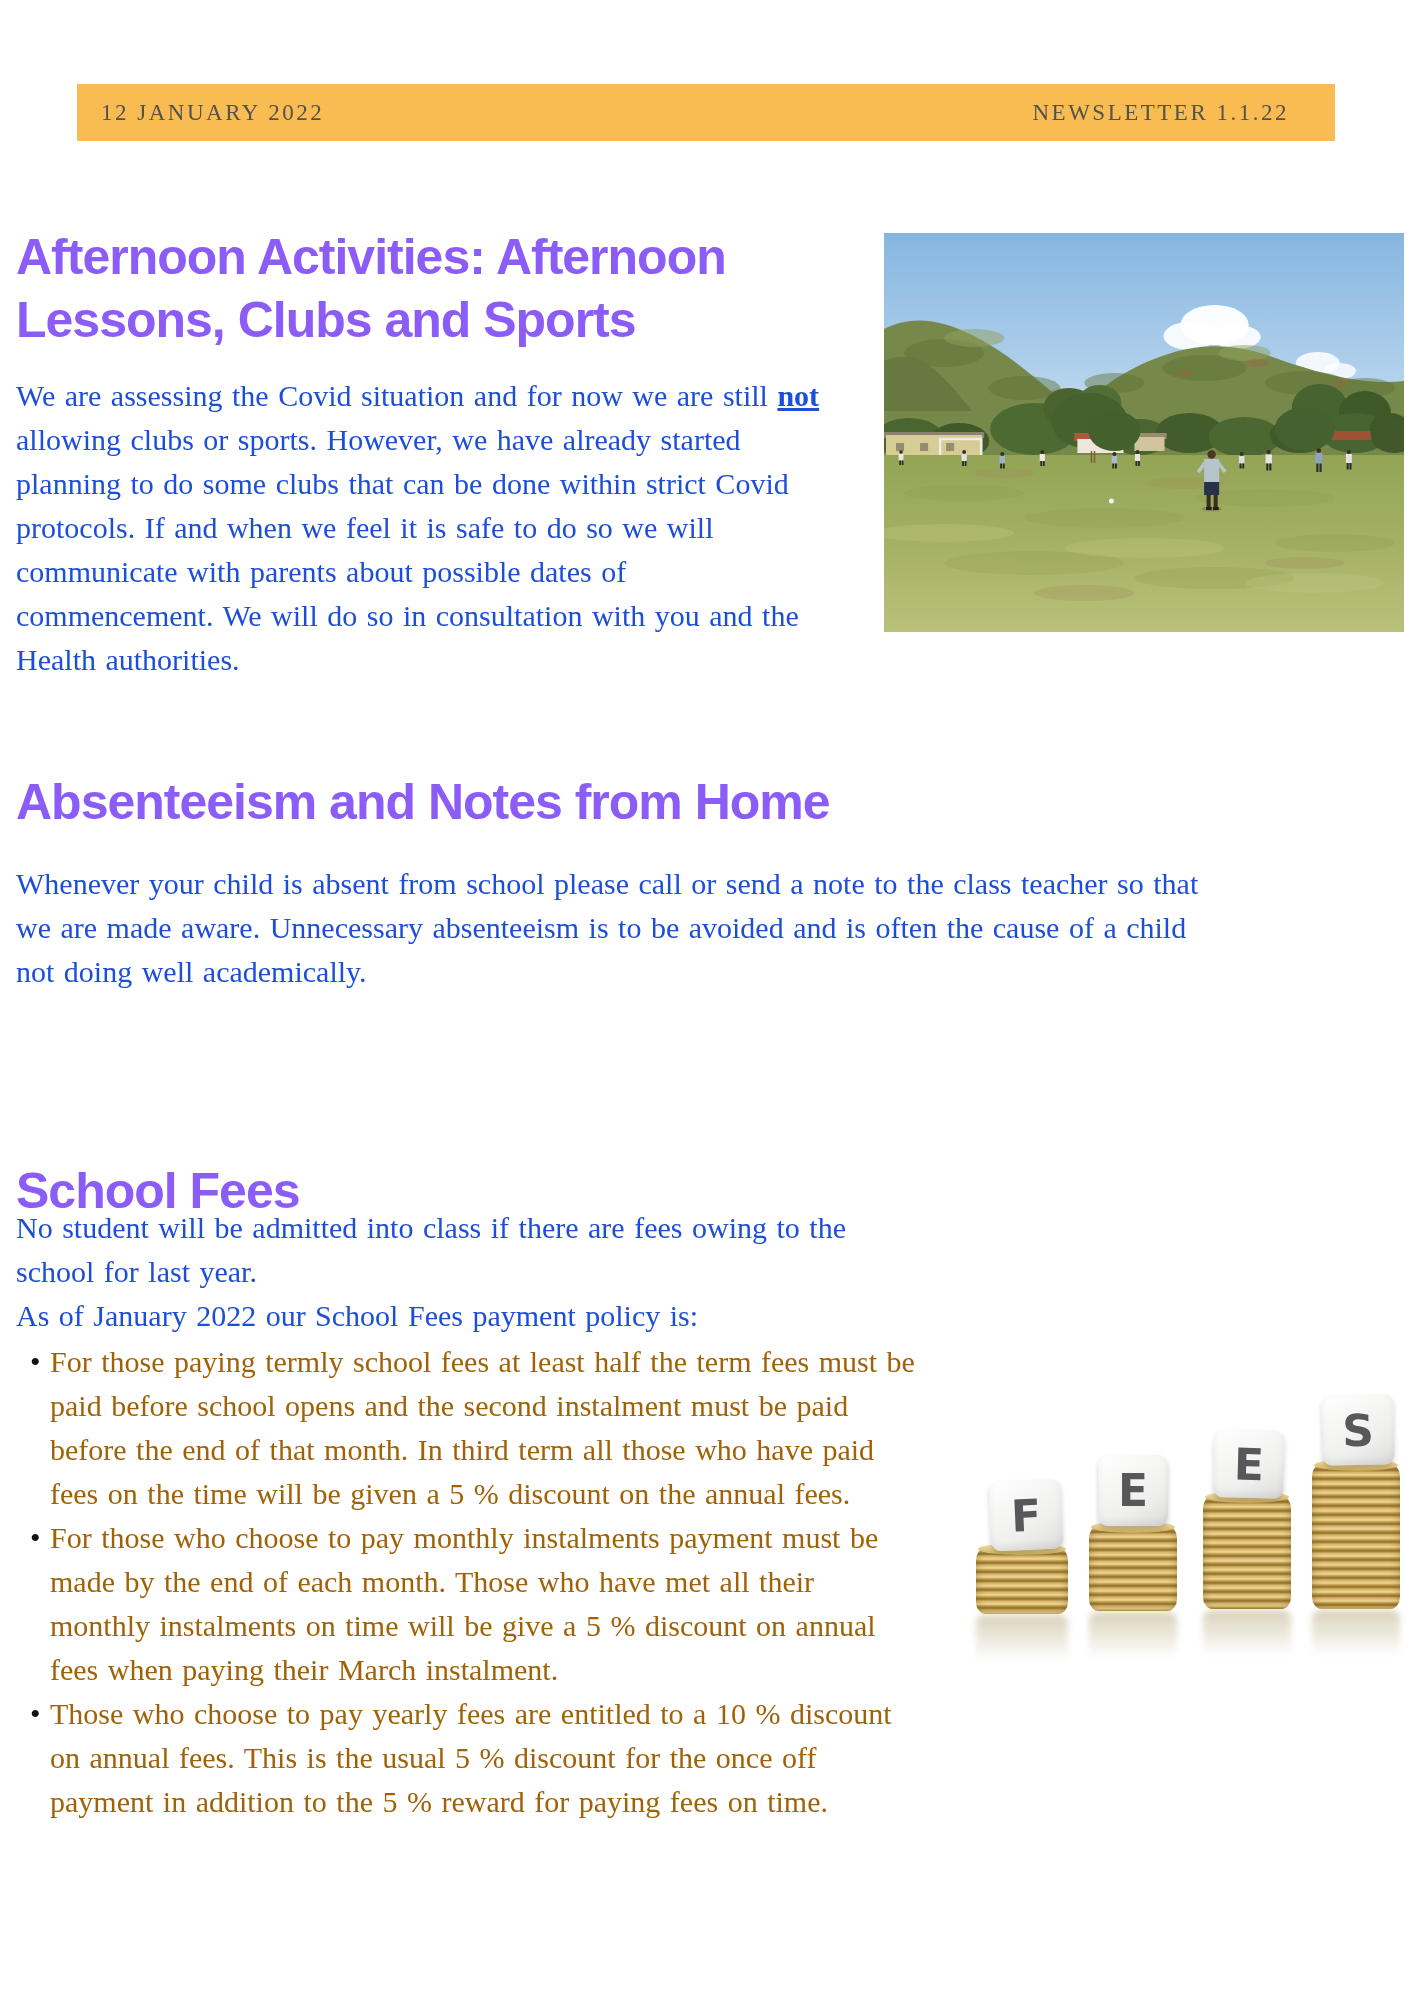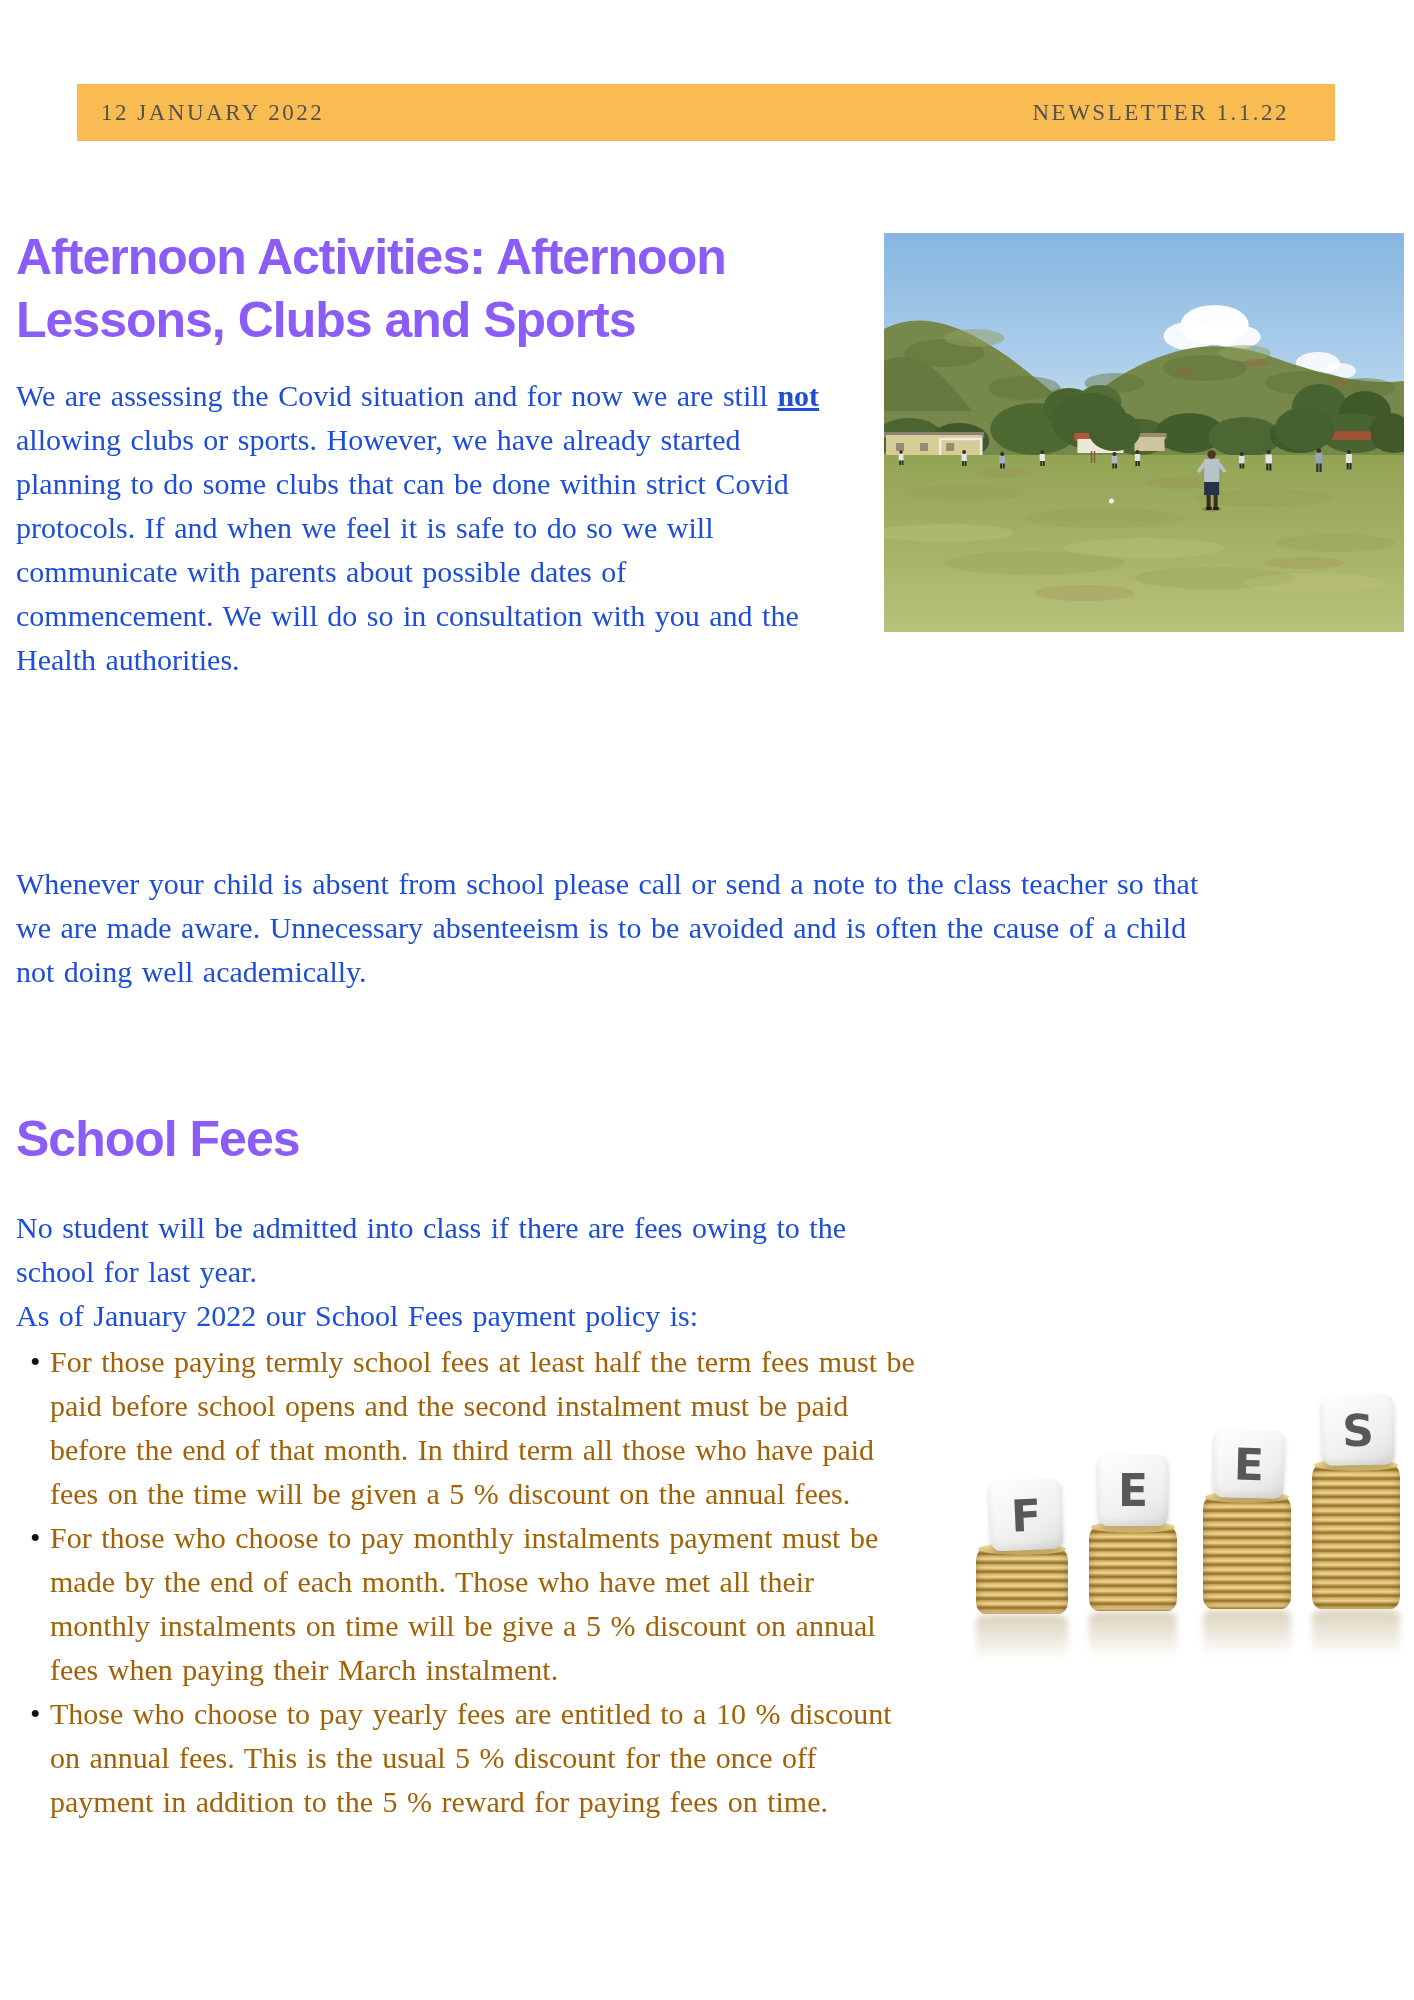--- a/index.html
+++ b/index.html
@@ -12,21 +12,21 @@
           padding:0 46px 0 24px;box-sizing:border-box;}
   .topbar span{font-family:"Liberation Serif",serif;font-size:23px;letter-spacing:2.5px;
                color:#54524C;white-space:nowrap;}
 
   
   .h{position:absolute;left:16px;margin:0;font-family:"Liberation Sans","DejaVu Sans",sans-serif;
      font-weight:700;font-size:50px;line-height:63px;letter-spacing:-1px;color:#8b5cf6;
      white-space:pre-line;}
   .h1{top:226px;}
   .h2{top:771px;}
-  .h3{top:1108px;}
+  .h3{top:1160px;}
 
   
   .body{position:absolute;left:16px;margin:0;font-size:30px;line-height:44px;color:#1d4ed8;
         word-spacing:2px;white-space:pre-line;}
   .para1{top:374px;width:880px;}
   .para1 .lines{display:block;white-space:pre-line;}
   .notw{font-weight:700;text-decoration:underline;}
   .absent-para{top:814px;width:1390px;margin-top:48px;}
   .fees-intro{top:1206px;width:1390px;}
 
@@ -252,20 +252,21 @@
     </svg>
   </div>
 
   <p class="body para1"><span>We are assessing the Covid situation and for now we are still </span><strong class="notw">not</strong><span class="lines">allowing clubs or sports. However, we have already started
 planning to do some clubs that can be done within strict Covid
 protocols. If and when we feel it is safe to do so we will
 communicate with parents about possible dates of
 commencement. We will do so in consultation with you and the
 Health authorities.</span></p>
 
+  <h2 class="h h2">Absenteeism and Notes from Home</h2>
   <p class="body absent-para">Whenever your child is absent from school please call or send a note to the class teacher so that
 we are made aware. Unnecessary absenteeism is to be avoided and is often the cause of a child
 not doing well academically.</p>
 
   <h2 class="h h3">School Fees</h2>
   <p class="body fees-intro">No student will be admitted into class if there are fees owing to the
 school for last year.
 As of January 2022 our School Fees payment policy is:</p>
 
   <div class="bullets">

